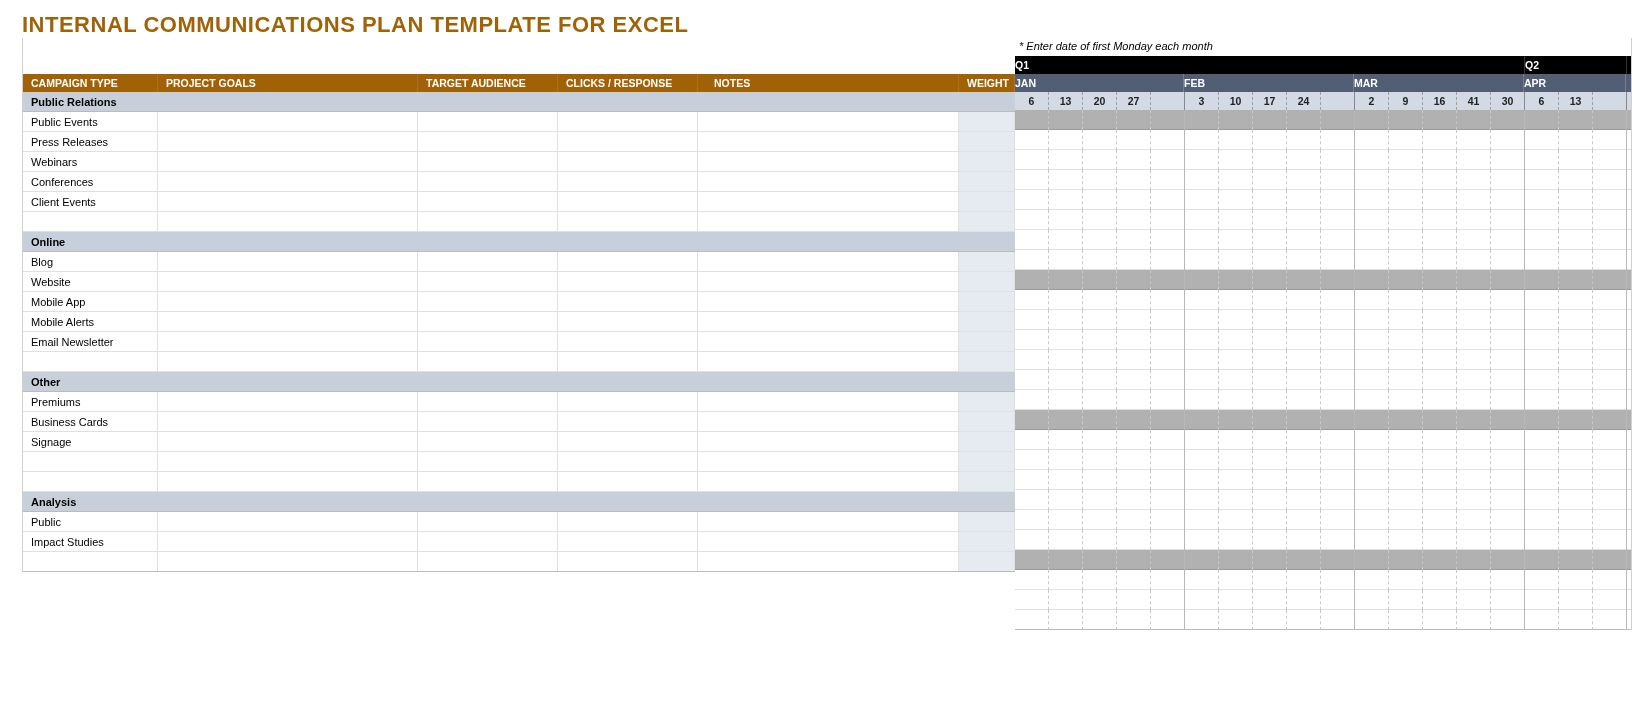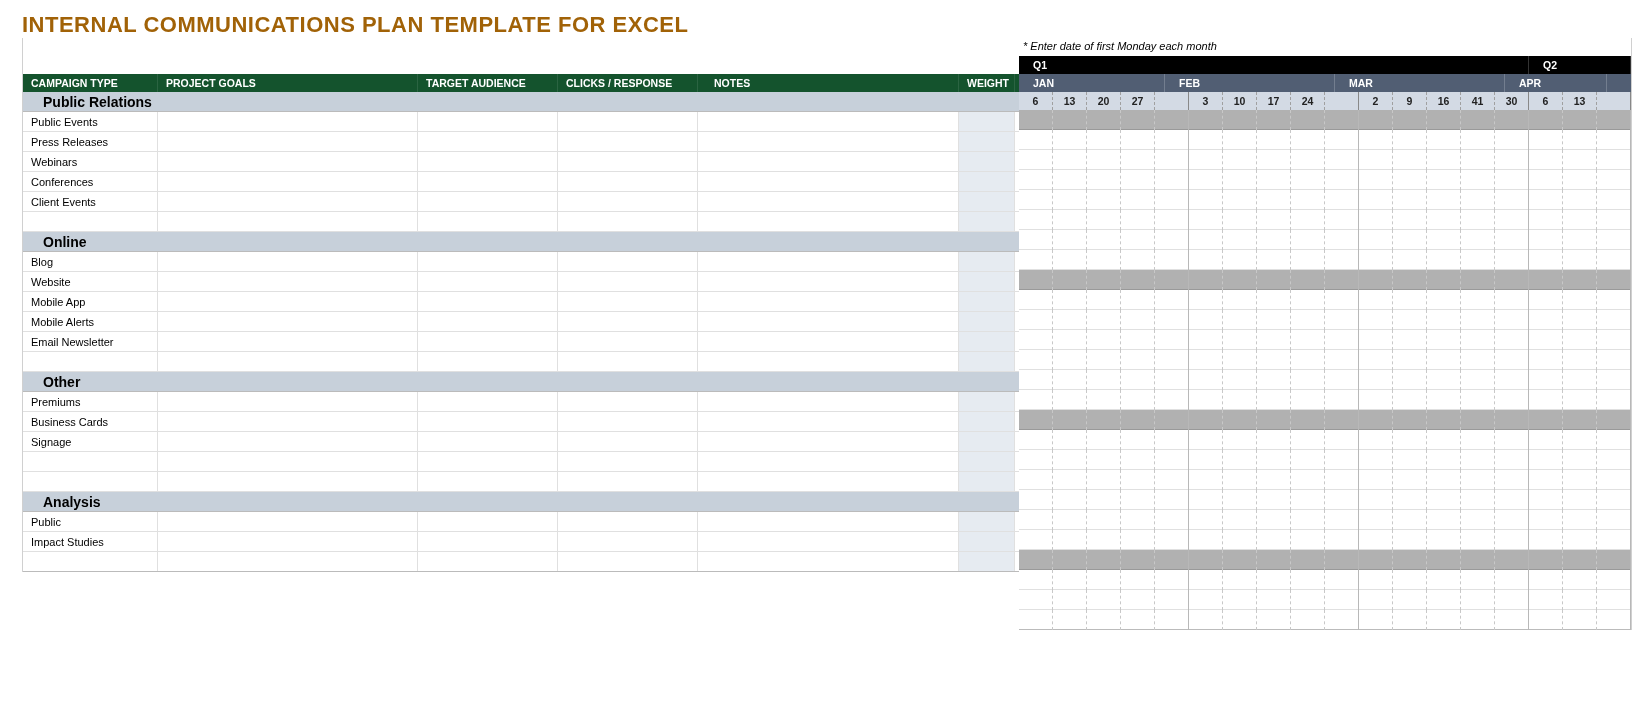--- a/index.html
+++ b/index.html
@@ -50,34 +50,34 @@
     font-weight: 700;
     color: #fff;
   }
   .band.quarters { background: #000; }
   .band.months   { background: #515e73; }
   .band.weeks    { background: #d3dae4; color: #222; ; }
   .qcell, .mcell, .wcell {
     border-right: 1px solid rgba(255,255,255,0.2);
     display: flex;
     align-items: center;
-    padding-left: 14px;
+    padding-left: 0;
     flex-shrink: 0;
   }
   .wcell {
     width: 34px;
     border-right: 1px dashed #a0a0a0;
     justify-content: center;
     padding-left: 0;
   }
   
   .colhdr {
     display: flex;
     height: 18px;
-    background: #14532d;
+    background: #a16207;
     color: #fff;
     font-size: 10.5px;
     font-weight: 700;
     align-items: center;
     margin-top: 36px; 
   }
   .colhdr > div {
     padding-left: 8px;
     border-right: 1px solid rgba(255,255,255,0.1);
     line-height: 18px;
@@ -113,23 +113,22 @@
   .section-row {
     display: flex;
     height: 20px;
     background: #c7d0da;
     border-bottom: 1px solid #bbb;
   }
   .section-row .sec-label {
     font-weight: 700;
     padding-left: 8px;
     line-height: 20px;
-    font-size: 14px;
+    font-size: 11px;
     width: 984px;
-    margin-left: 12px;
   }
   
   .wrow {
     display: flex;
     height: 20px;
     border-bottom: 1px solid #e0e0e0;
   }
   .wrow.section { background: #b1b1b1; border-bottom: 1px solid #999; }
   .wcell-body {
     width: 34px;
@@ -335,21 +334,21 @@
 
   <div class="right right-container">
     <div class="note-wrap">
       <span class="note">* Enter date of first Monday each month</span>
     </div>
     <div class="band quarters" id="band-q">
         <div class="qcell" style="width: 510px;">Q1</div>
         <div class="qcell" style="width: 102px;">Q2</div>
       </div>
     <div class="band months" id="band-m">
-        <div class="mcell" style="width: 146px;">JAN</div>
+        <div class="mcell" style="width: 169px;">JAN</div>
         <div class="mcell" style="width: 170px;">FEB</div>
         <div class="mcell" style="width: 170px;">MAR</div>
         <div class="mcell" style="width: 102px;">APR</div>
       </div>
     <div class="band weeks" id="band-w">
         <div class="wcell">6</div>
         <div class="wcell">13</div>
         <div class="wcell">20</div>
         <div class="wcell">27</div>
         <div class="wcell" style="border-right: 1px solid rgb(136, 136, 136);"></div>

